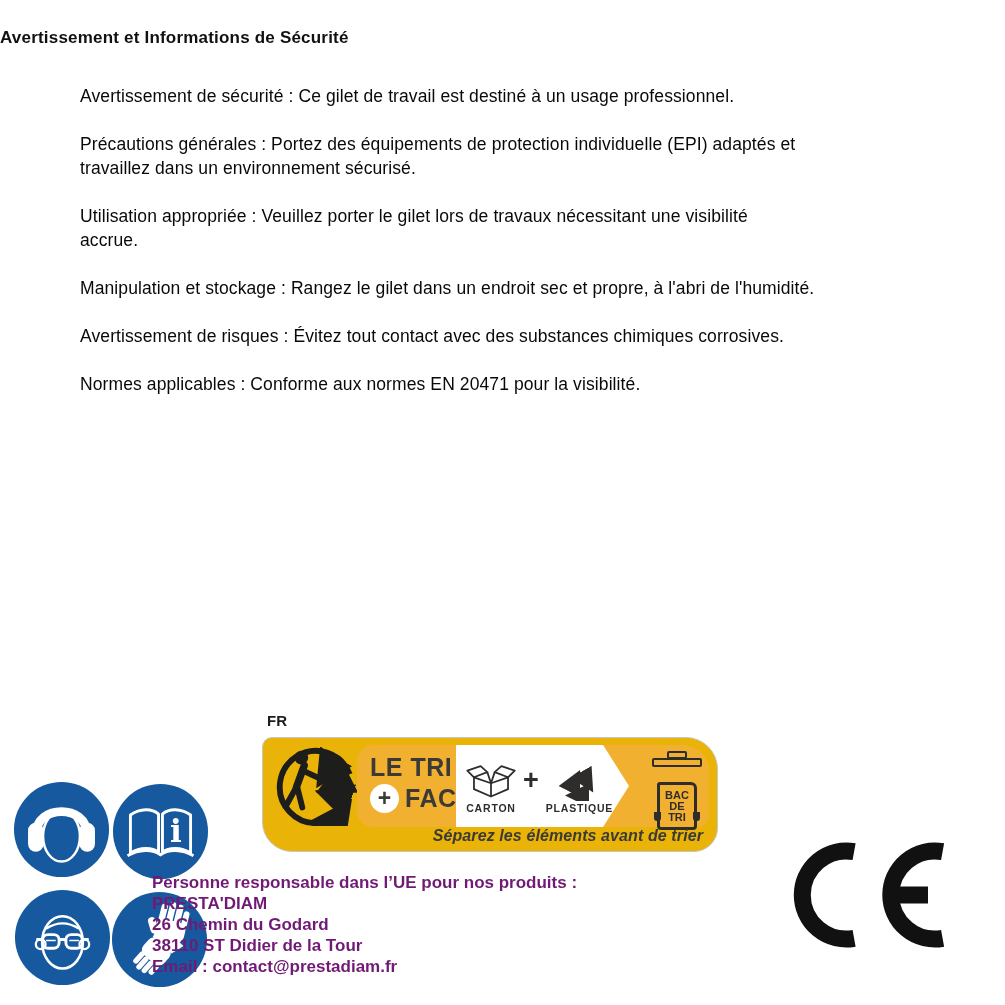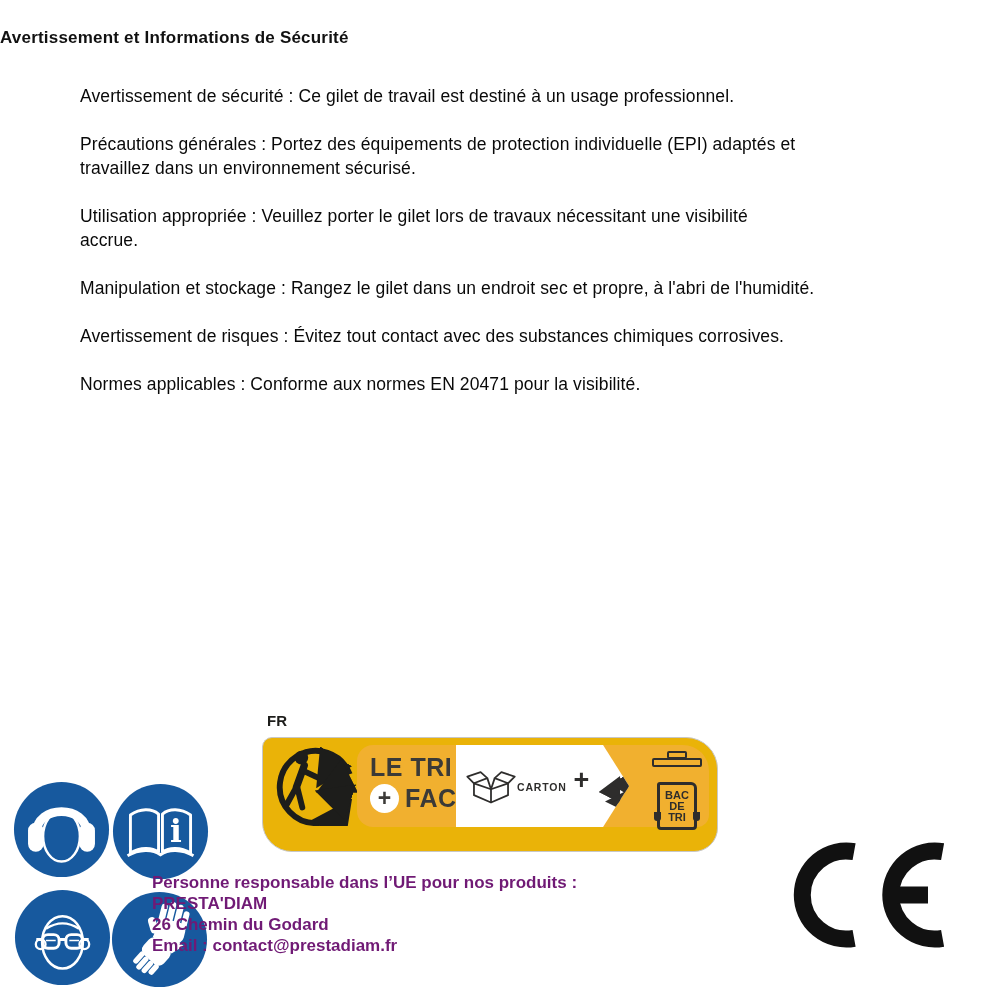--- a/index.html
+++ b/index.html
@@ -25,21 +25,21 @@
         border-radius:16px 26px 12px 16px;}
   .headline{position:absolute;left:13px;top:9px;color:#3b3a37;}
   .headline .l1{font-size:25px;font-weight:900;line-height:27px;letter-spacing:.5px;}
   .headline .l2{display:flex;align-items:center;gap:6px;margin-top:3px;}
   .plus-circle{display:inline-block;width:29px;height:29px;border-radius:50%;background:#fff;
                color:#3b3a37;font-size:23px;font-weight:900;line-height:29px;text-align:center;}
   .headline .l2 .word{font-size:25px;font-weight:900;letter-spacing:.5px;}
   .chevron{position:absolute;left:99px;top:0;width:173px;height:82px;background:#fff;
            clip-path:polygon(0 0,85% 0,100% 50%,85% 100%,0 100%);
            display:flex;align-items:center;gap:7px;box-sizing:border-box;padding:2px 26px 0 10px;}
-  .material{display:flex;flex-direction:row;align-items:center;gap:1px;}
+  .material{display:flex;flex-direction:column;align-items:center;gap:1px;}
   .material .mlabel{font-size:10.5px;font-weight:bold;letter-spacing:.8px;color:#2e2d2c;}
   .mat-plus{font-size:27px;font-weight:900;color:#2e2d2c;margin-top:-14px;}
   .bin{position:absolute;left:291px;top:6px;width:58px;height:70px;}
   .bin-knob{width:16px;height:4px;border:2.5px solid #2e2d2c;border-radius:2px;margin:0 auto;background:#F1B02F;}
   .bin-lid{width:46px;height:5px;border:2.5px solid #2e2d2c;border-radius:2px;margin:-1px auto 0;background:#F1B02F;}
   .bin-body{width:34px;height:42px;border:3.5px solid #2e2d2c;border-radius:3px 6px 4px 4px;margin:15px auto 0;
             display:flex;align-items:center;justify-content:center;text-align:center;
             font-size:11px;font-weight:900;line-height:11px;color:#2e2d2c;white-space:pre-line;}
   .wheel{position:absolute;bottom:0;width:7px;height:9px;background:#2e2d2c;border-radius:0 0 3px 3px;}
   .wheel.left{left:6px;} .wheel.right{right:6px;}
@@ -186,26 +186,28 @@
         <div class="bin-knob"></div>
         <div class="bin-lid"></div>
         <div class="bin-body">BAC
 DE
 TRI</div>
         <div class="wheel left"></div>
         <div class="wheel right"></div>
       </div>
     </div>
 
+    <div class="tagline">Séparez les éléments avant de trier</div>
   </div>
 
   <div class="address">
     <div>Personne responsable dans l’UE pour nos produits :</div>
     <div>PRESTA'DIAM</div>
     <div>26 Chemin du Godard</div>
+    <div>38110 ST Didier de la Tour</div>
     <div>Email : contact@prestadiam.fr</div>
   </div>
 
   <svg class="ce" width="166" height="120" viewBox="786 834 166 120">
     <g stroke="#111" stroke-width="17" fill="none">
       <path d="M854.1 851.7 A44 44 0 1 0 854.1 938.3"></path>
       <path d="M942.6 851.7 A44 44 0 1 0 942.6 938.3"></path>
     </g>
     <rect x="897" y="886.5" width="31" height="17" fill="#111"></rect>
   </svg>

